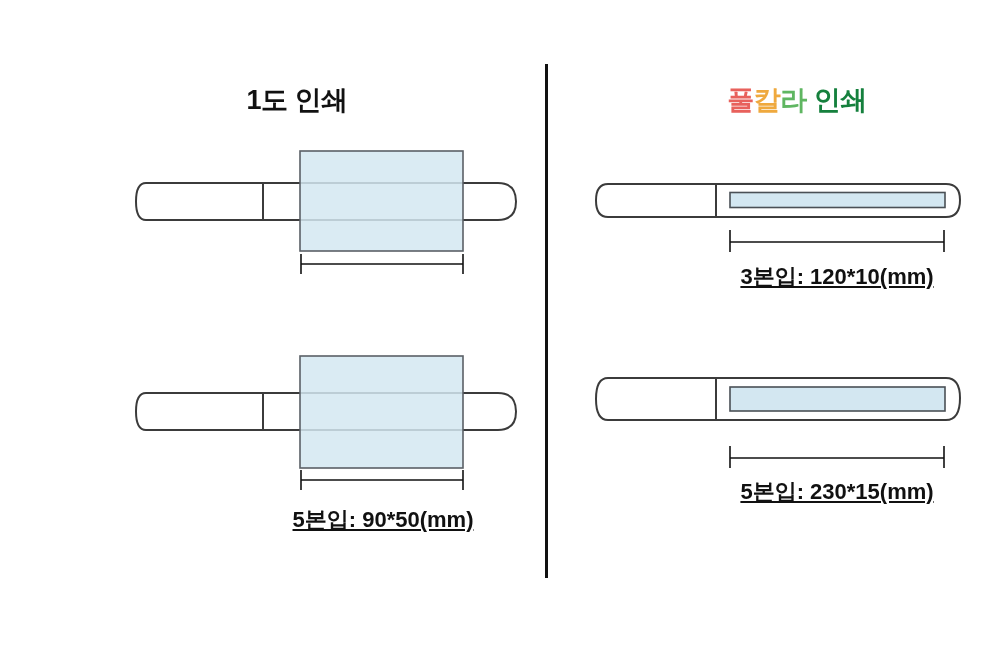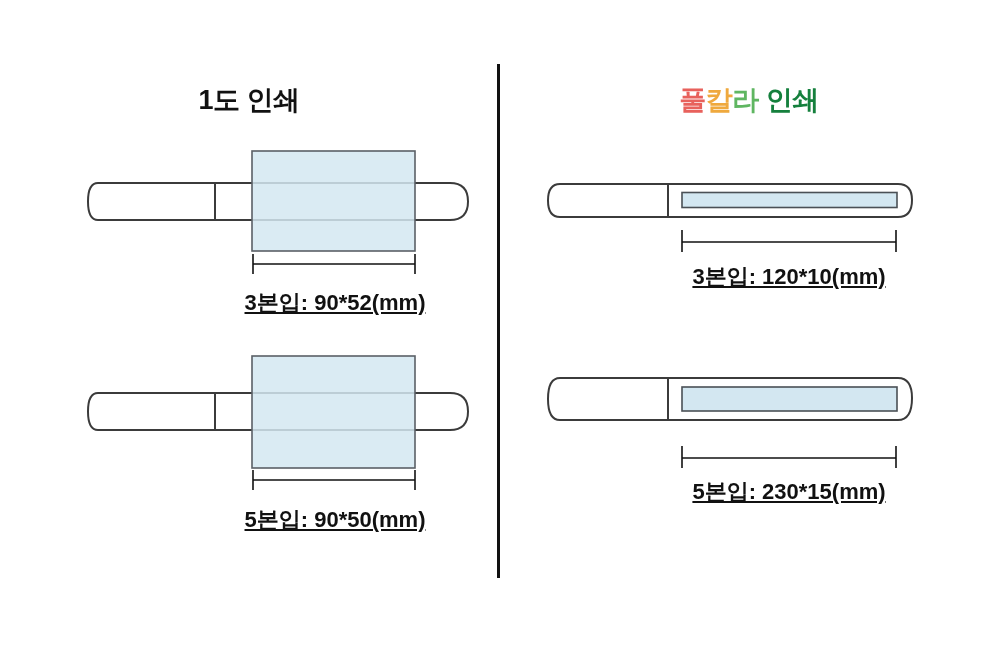--- a/index.html
+++ b/index.html
@@ -10,20 +10,21 @@
   body {
     font-family: "Liberation Sans", "DejaVu Sans", sans-serif;
     -webkit-font-smoothing: antialiased;
   }
   #page {
     position: relative;
     width: 948px;
     height: 646px;
     background: #ffffff;
     overflow: hidden;
+    margin-left: 48px;
   }
 
   
   .panel-title {
     position: absolute;
     font-size: 27px;
     font-weight: bold;
     letter-spacing: -0.5px;
     color: #111111;
     white-space: nowrap;
@@ -87,21 +88,20 @@
 
     <rect x="172" y="11" width="163" height="100" fill="#D3E7F1" fill-opacity="0.85" stroke="#5a6066" stroke-width="1.6"></rect>
   </svg>
 
   <svg class="figure" style="left:240px; top:252px;" width="190" height="28" viewBox="0 0 190 28">
     <line x1="13" y1="2" x2="13" y2="22" stroke="#111111" stroke-width="1.6"></line>
     <line x1="13" y1="12" x2="175" y2="12" stroke="#111111" stroke-width="1.6"></line>
     <line x1="175" y1="2" x2="175" y2="22" stroke="#111111" stroke-width="1.6"></line>
   </svg>
 
-  <div class="caption" id="cap-l1">3본입: 90*52(mm)</div>
 
   <svg class="figure" style="left:80px; top:350px;" width="400" height="130" viewBox="0 0 400 130">
     <path d="M 18 43 L 370 43 Q 388 43 388 61.5 Q 388 80 370 80 L 18 80 Q 8 80 8 61.5 Q 8 43 18 43 Z" fill="#ffffff" stroke="#3b3b3b" stroke-width="2"></path>
     <line x1="135" y1="43" x2="135" y2="80" stroke="#3b3b3b" stroke-width="2"></line>
     <rect x="172" y="6" width="163" height="112" fill="#D3E7F1" fill-opacity="0.85" stroke="#5a6066" stroke-width="1.6"></rect>
   </svg>
 
   <svg class="figure" style="left:240px; top:468px;" width="190" height="28" viewBox="0 0 190 28">
     <line x1="13" y1="2" x2="13" y2="22" stroke="#111111" stroke-width="1.6"></line>
     <line x1="13" y1="12" x2="175" y2="12" stroke="#111111" stroke-width="1.6"></line>

